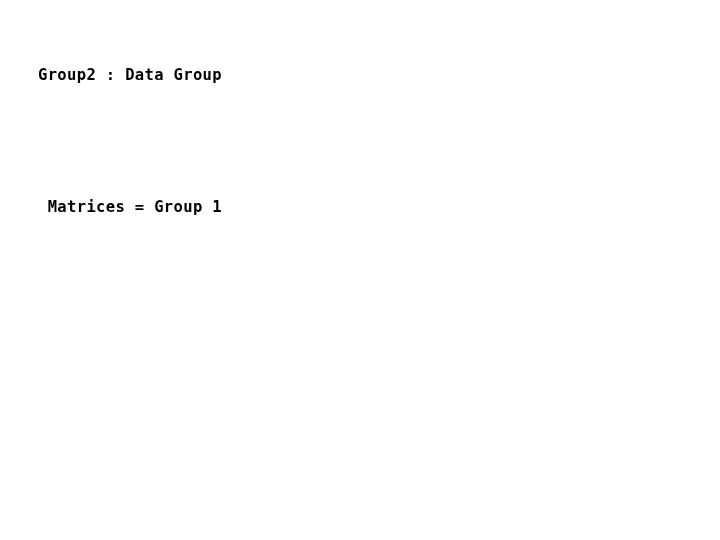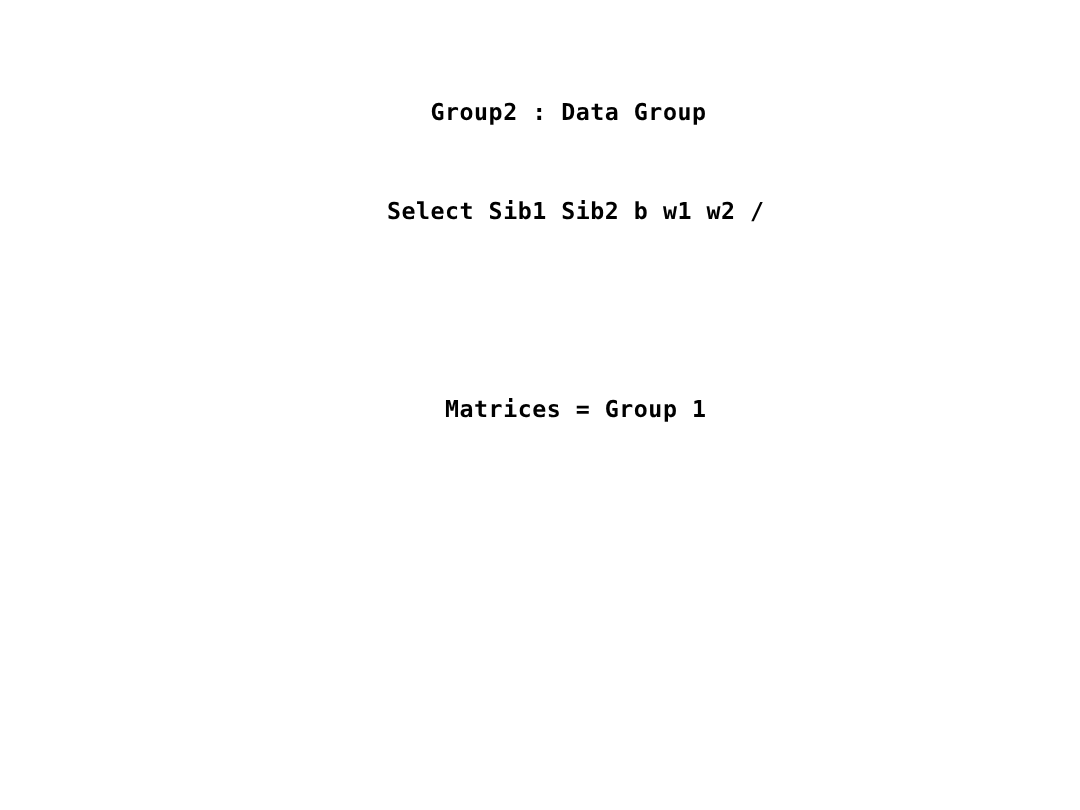--- a/index.html
+++ b/index.html
@@ -25,32 +25,30 @@
     font-weight: bold;
     line-height: 22px;
     letter-spacing: 0.35px;
     white-space: pre;
     -webkit-font-smoothing: none;
   }
   .code-line {
     display: block;
     min-height: 22px;
     white-space: pre;
-    text-align: center;
   }
   .code-line.blank {
     height: 22px;
   }
 </style>
 </head>
 <body>
 
 <div class="script-listing">
   <span class="code-line">Group2 : Data Group</span>
-  <span class="code-line"> Select Sib1 Sib2 b w1 w2 /</span>
   <span class="code-line blank"></span>
   <span class="code-line"> Matrices = Group 1</span>
   
   
   
   
   
   
   
   

